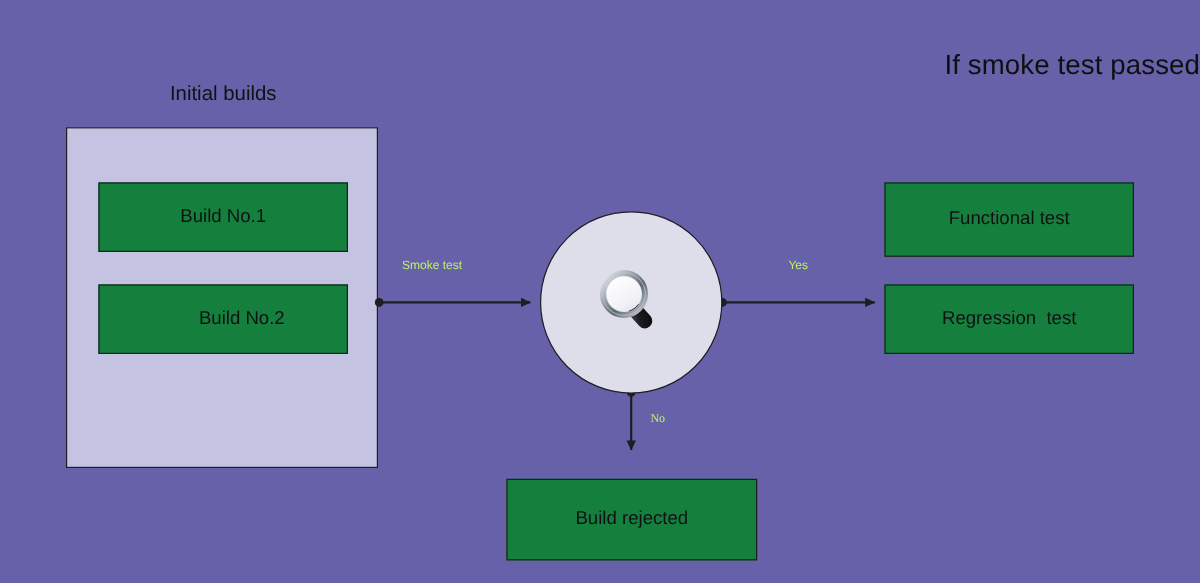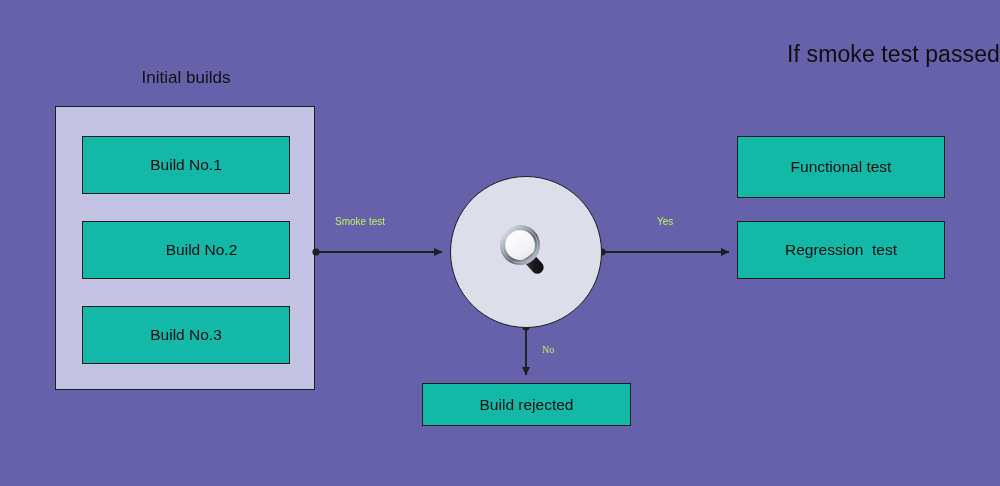--- a/index.html
+++ b/index.html
@@ -43,37 +43,38 @@
     left: 55px;
     top: 106px;
     width: 260px;
     height: 284px;
     background: #c4c3e1;
     border: 1.4px solid #1d1d22;
     box-sizing: border-box;
   }
   .node-box {
     position: absolute;
-    background: #14b8a6;
+    background: #15803d;
     border: 1.4px solid #1d1d22;
     box-sizing: border-box;
     display: flex;
     align-items: center;
     justify-content: center;
     font-size: 15.5px;
     color: #111114;
     white-space: pre;
+    margin-top: 16px;
   }
   .build1 { left: 82px;  top: 136px; width: 208px; height: 58px; }
   .build2 { left: 82px;  top: 221px; width: 208px; height: 58px; padding-left: 31px; }
   .build3 { left: 82px;  top: 306px; width: 208px; height: 58px; }
   .func   { left: 737px; top: 136px; width: 208px; height: 62px; }
   .regr   { left: 737px; top: 221px; width: 208px; height: 58px; }
   .syst   { left: 737px; top: 306px; width: 208px; height: 58px; }
-  .rejected { left: 422px; top: 383px; width: 209px; height: 43px; }
+  .rejected { left: 422px; top: 383px; width: 209px; height: 68px; }
 
   .decision-circle {
     position: absolute;
     left: 450px;
     top: 176px;
     width: 152px;
     height: 152px;
     border-radius: 50%;
     background: #dedeeb;
     border: 1.4px solid #1d1d22;
@@ -110,21 +111,20 @@
 
 <div id="canvas">
 
   <div class="diagram-title">If smoke test passed</div>
 
   <div class="group-label">Initial builds</div>
   <div class="group-box"></div>
 
   <div class="node-box build1">Build No.1</div>
   <div class="node-box build2">Build No.2</div>
-  <div class="node-box build3">Build No.3</div>
 
   <svg class="edges" viewBox="0 0 1000 486">
     <defs>
       <marker id="arrowhead" markerWidth="9" markerHeight="9" refX="8" refY="4.5" orient="auto" markerUnits="userSpaceOnUse">
         <path d="M0,0.6 L8.4,4.5 L0,8.4 z" fill="#1d1d22"></path>
       </marker>
     </defs>
 
     <circle cx="316" cy="252" r="3.6" fill="#1d1d22"></circle>
     <line x1="316" y1="252" x2="442" y2="252" stroke="#1d1d22" stroke-width="1.8" marker-end="url(#arrowhead)"></line>

